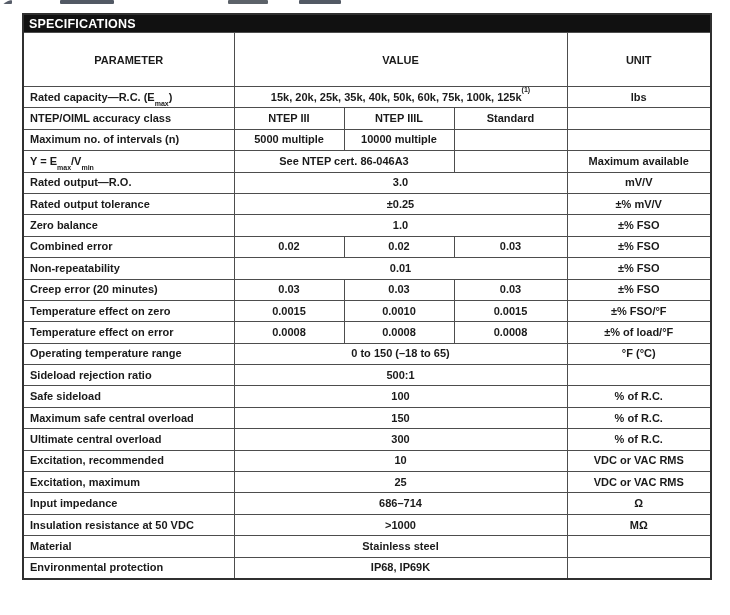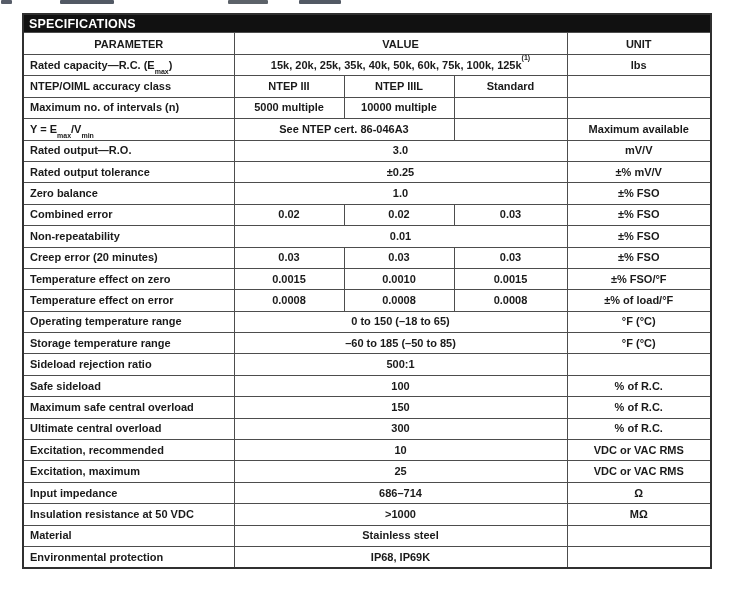--- a/index.html
+++ b/index.html
@@ -1,34 +1,34 @@
 <!DOCTYPE html>
 <html><head>
 <meta charset="utf-8">
 <style>
   html,body{margin:0;padding:0;background:#ffffff;}
   .page{position:relative;width:730px;height:615px;background:#ffffff;overflow:hidden;
-        font-family:"Liberation Sans",sans-serif;color:#1a1a1a;}
+        font-family:"Liberation Sans",sans-serif;color:#1a1a1a;border-radius:13px;}
   
   .clip-strip{position:absolute;top:0;left:0;width:730px;height:5px;}
   .clip-frag{position:absolute;top:0;height:4px;background:#39414f;opacity:.85;border-radius:1px;}
   .f1{left:1px;width:11px;}
   .f2{left:60px;width:54px;background:#343c49;}
   .f3{left:228px;width:40px;background:#40464f;}
   .f4{left:299px;width:42px;background:#343c49;}
 
   table.spec{position:absolute;left:22px;top:13px;width:688px;
              border-collapse:collapse;table-layout:fixed;
              border:2px solid #303030;}
   table.spec td, table.spec th{border:1px solid #4d4d4d;overflow:hidden;white-space:nowrap;}
   th.title{background:#111111;color:#ffffff;text-align:left;font-size:12.5px;
            font-weight:bold;height:15px;padding:1px 0 1px 5px;letter-spacing:.2px;
            border:1px solid #111111;}
   thead th.colhead{height:21px;font-size:11px;font-weight:bold;text-align:center;
-                   background:#ffffff;padding:0 2px;}
+                   background:#ffffff;padding:16px 2px;}
   tbody td{height:20.4px;font-size:11px;font-weight:bold;line-height:1;}
   td.param{text-align:left;padding:0 2px 0 6px;}
   td.val{text-align:center;padding:0 2px;}
   td.unit{text-align:center;padding:0 18px;}
   sub{font-size:7px;line-height:0;position:relative;top:2px;}
   sup{font-size:7px;line-height:0;position:relative;top:-4px;}
 </style>
 </head>
 <body>
 
@@ -132,25 +132,20 @@
           <td class="val">0.0008</td>
           <td class="val">0.0008</td>
           <td class="unit">±% of load/°F</td>
         </tr>
         <tr>
           <td class="param">Operating temperature range</td>
           <td class="val" colspan="3">0 to 150 (–18 to 65)</td>
           <td class="unit">°F (°C)</td>
         </tr>
         <tr>
-          <td class="param">Storage temperature range</td>
-          <td class="val" colspan="3">–60 to 185 (–50 to 85)</td>
-          <td class="unit">°F (°C)</td>
-        </tr>
-        <tr>
           <td class="param">Sideload rejection ratio</td>
           <td class="val" colspan="3">500:1</td>
           <td class="unit"></td>
         </tr>
         <tr>
           <td class="param">Safe sideload</td>
           <td class="val" colspan="3">100</td>
           <td class="unit">% of R.C.</td>
         </tr>
         <tr>

